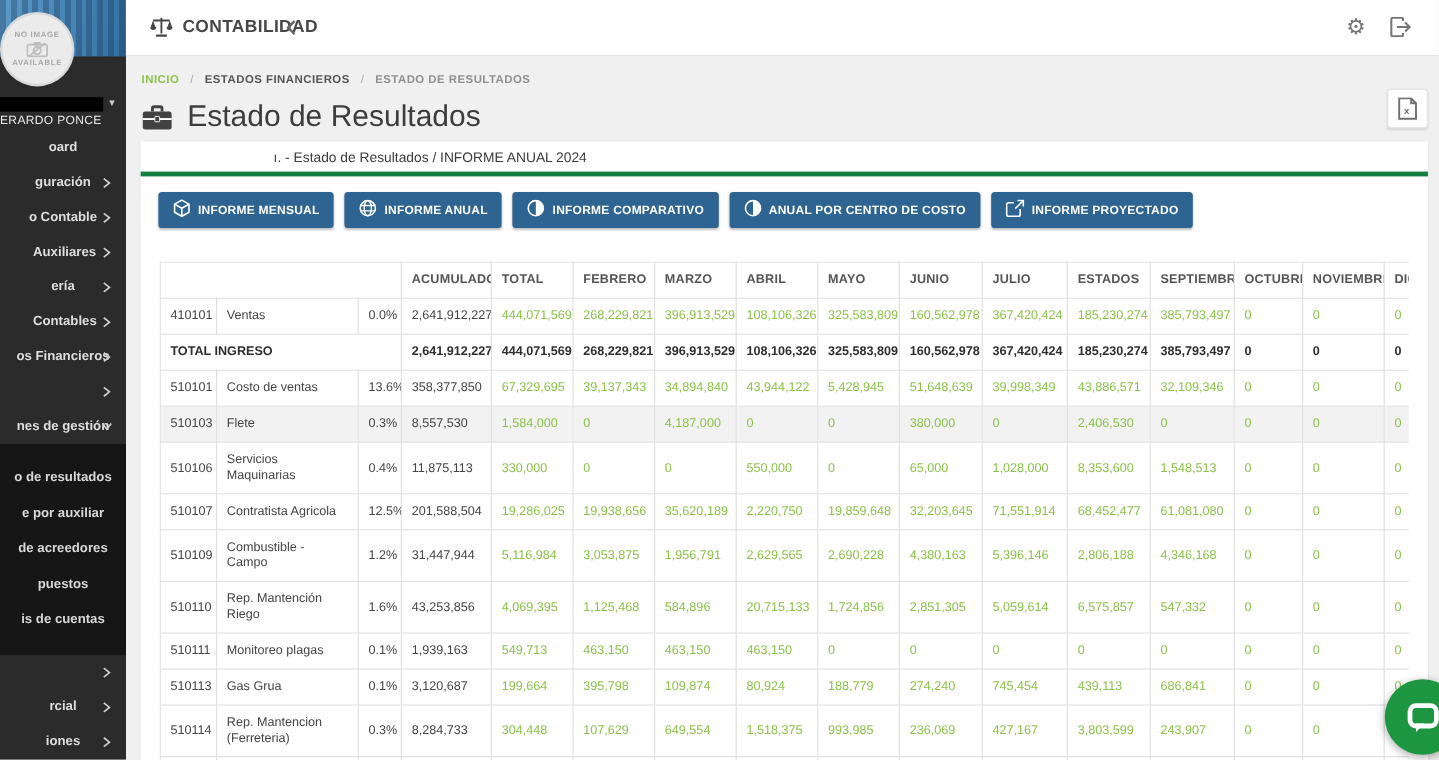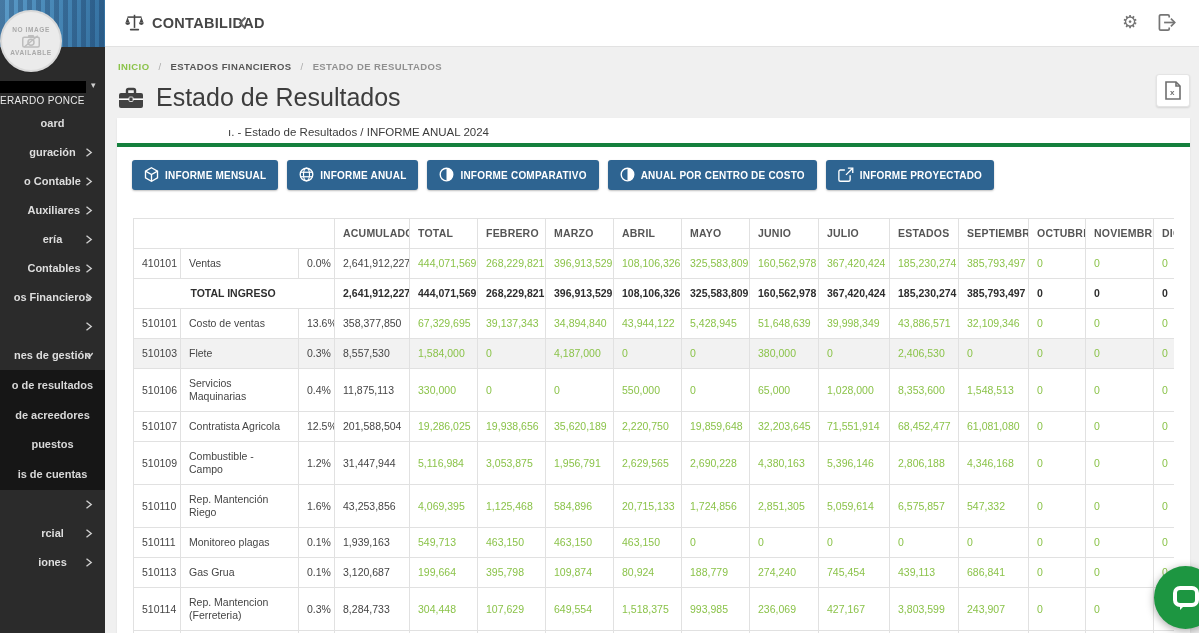--- a/index.html
+++ b/index.html
@@ -18,21 +18,21 @@
     display:flex; flex-direction:column; align-items:center; justify-content:center; gap:1px; }
   .avatar span { font-size:6.5px; letter-spacing:.6px; color:#a9a9a9; font-weight:bold; }
   .redacted { position:absolute; top:81px; left:0; width:86px; height:12px; background:#000; }
   .caret-down { position:absolute; top:80px; left:91px; color:#cfcfcf; font-size:9px; }
   .username { position:absolute; top:95px; left:0; color:#e9e9e9; font-size:10px;
     font-weight:normal; letter-spacing:.3px; white-space:pre; }
   .nav { position:absolute; top:109px; left:0; width:105px; }
   .nav-item { position:relative; height:29px; line-height:29px; color:#dedede;
     font-size:11px; font-weight:bold; white-space:pre; cursor:pointer;text-align:center; }
   .nav-item svg { position:absolute; right:12px; top:10px; }
-  .submenu { background:#161616; padding:1px 0; }
+  .submenu { background:#161616; padding:14px 0; }
   .submenu .nav-item { height:29.5px; line-height:29.5px; color:#d8d8d8; }
 
   
   .topbar { position:absolute; left:105px; top:0; right:0; height:47px; background:#fff;
     border-bottom:1px solid #e2e2e2; }
   .app-title { position:absolute; left:20px; top:14px; display:flex; align-items:center; gap:8px;
     font-size:14.5px; font-weight:bold; color:#474747; letter-spacing:.3px; }
   .collapse { position:absolute; left:133px; top:16px; cursor:pointer; }
   .topbar-icons { position:absolute; right:22px; top:12px; display:flex; gap:17px; align-items:center; }
   .tb-icon { width:20px; height:20px; display:flex; align-items:center; justify-content:center;
@@ -69,21 +69,21 @@
   table { border-collapse:collapse; table-layout:fixed; width:1088px;
     font-size:10.5px; color:#454545; }
   th, td { border:1px solid #e1e1e1; padding:8px 8px; text-align:left; vertical-align:middle;
     line-height:13px; overflow:hidden; }
   table { border:1px solid #cccccc; }
   th { color:#555; font-weight:bold; letter-spacing:.2px; white-space:nowrap; }
   td.num, th.hnum { white-space:nowrap; }
   td.pct { text-align:right; }
   td.val { color:var(--green); cursor:pointer; }
   tr.total td { font-weight:bold; color:#2e2e2e; }
-  td.total-label { text-align:center; padding-right:10px; }
+  td.total-label { text-align:left; padding-right:10px; }
   tr.highlight td { background:#f2f2f2; }
 
   .chat-bubble { position:absolute; left:1154px; top:566px; width:63px; height:63px;
     border-radius:50%; background:var(--chat); box-shadow:0 2px 8px rgba(0,0,0,.35);
     display:flex; align-items:center; justify-content:center; cursor:pointer; z-index:9; }
 </style>
 </head>
 <body>
 
 <aside class="sidebar">
@@ -124,20 +124,21 @@
           </svg></div>
         <div class="nav-item"><span></span><svg width="8" height="9" viewBox="0 0 8 9">
             <polyline points="1.5,0.8 6.2,4.5 1.5,8.2" fill="none" stroke="#cfcfcf" stroke-width="1.4"></polyline>
           </svg></div>
         <div class="nav-item"><span>nes de gestión</span><svg width="8" height="9" viewBox="0 0 8 9" style="transform:rotate(90deg)">
             <polyline points="1.5,0.8 6.2,4.5 1.5,8.2" fill="none" stroke="#cfcfcf" stroke-width="1.4"></polyline>
           </svg></div>
       </div>
     <div class="submenu" id="nav-sub">
         <div class="nav-item"><span>o de resultados</span></div>
+        <div class="nav-item"><span>e por auxiliar</span></div>
         <div class="nav-item"><span>de acreedores</span></div>
         <div class="nav-item"><span>puestos</span></div>
         <div class="nav-item"><span>is de cuentas</span></div>
       </div>
     <div id="nav-bottom">
         <div class="nav-item"><span></span><svg width="8" height="9" viewBox="0 0 8 9">
             <polyline points="1.5,0.8 6.2,4.5 1.5,8.2" fill="none" stroke="#cfcfcf" stroke-width="1.4"></polyline>
           </svg></div>
         <div class="nav-item"><span>rcial</span><svg width="8" height="9" viewBox="0 0 8 9">
             <polyline points="1.5,0.8 6.2,4.5 1.5,8.2" fill="none" stroke="#cfcfcf" stroke-width="1.4"></polyline>

